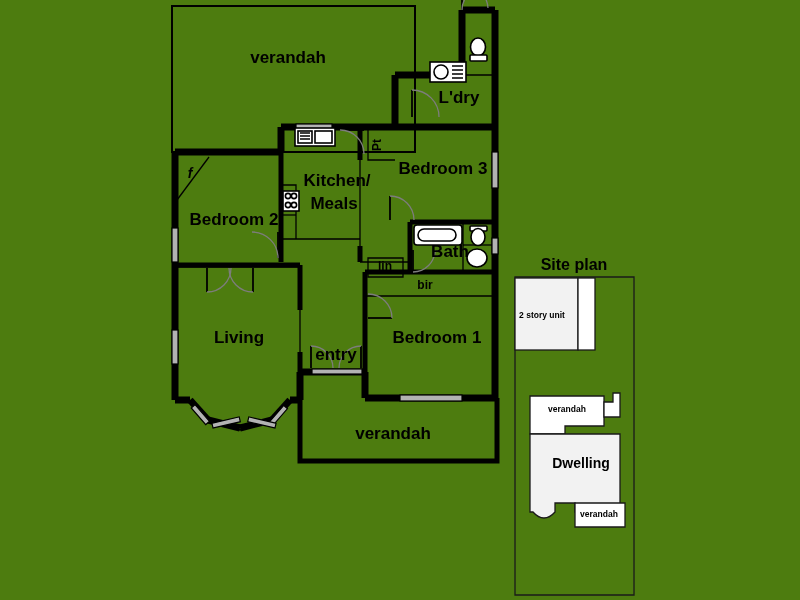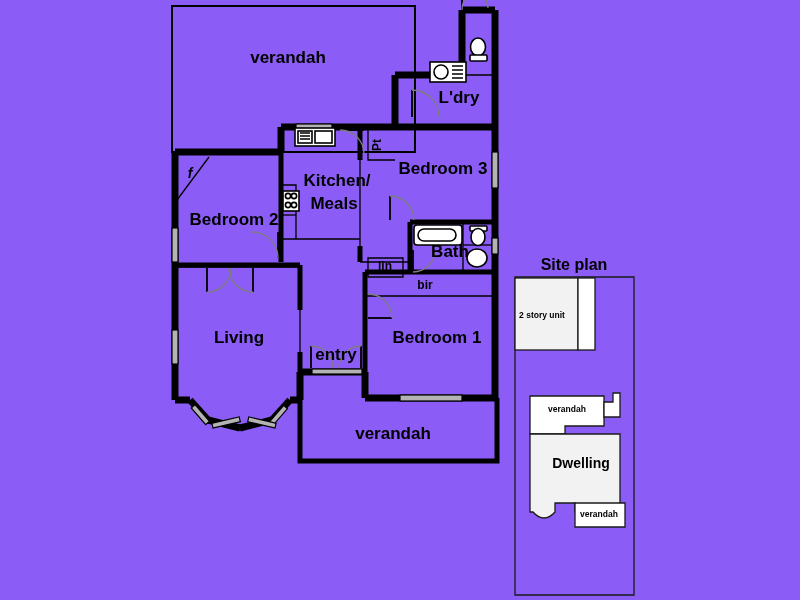--- a/index.html
+++ b/index.html
@@ -7,21 +7,21 @@
     padding: 0;
     background: #ffffff;
   }
   body {
     font-family: "Liberation Sans", sans-serif;
   }
   #root {
     position: relative;
     width: 800px;
     height: 600px;
-    background: #8b5cf6;
+    background: #4d7c0f;
     overflow: hidden;
   }
   svg#plan {
     position: absolute;
     left: 0;
     top: 0;
     width: 800px;
     height: 600px;
     display: block;
   }

